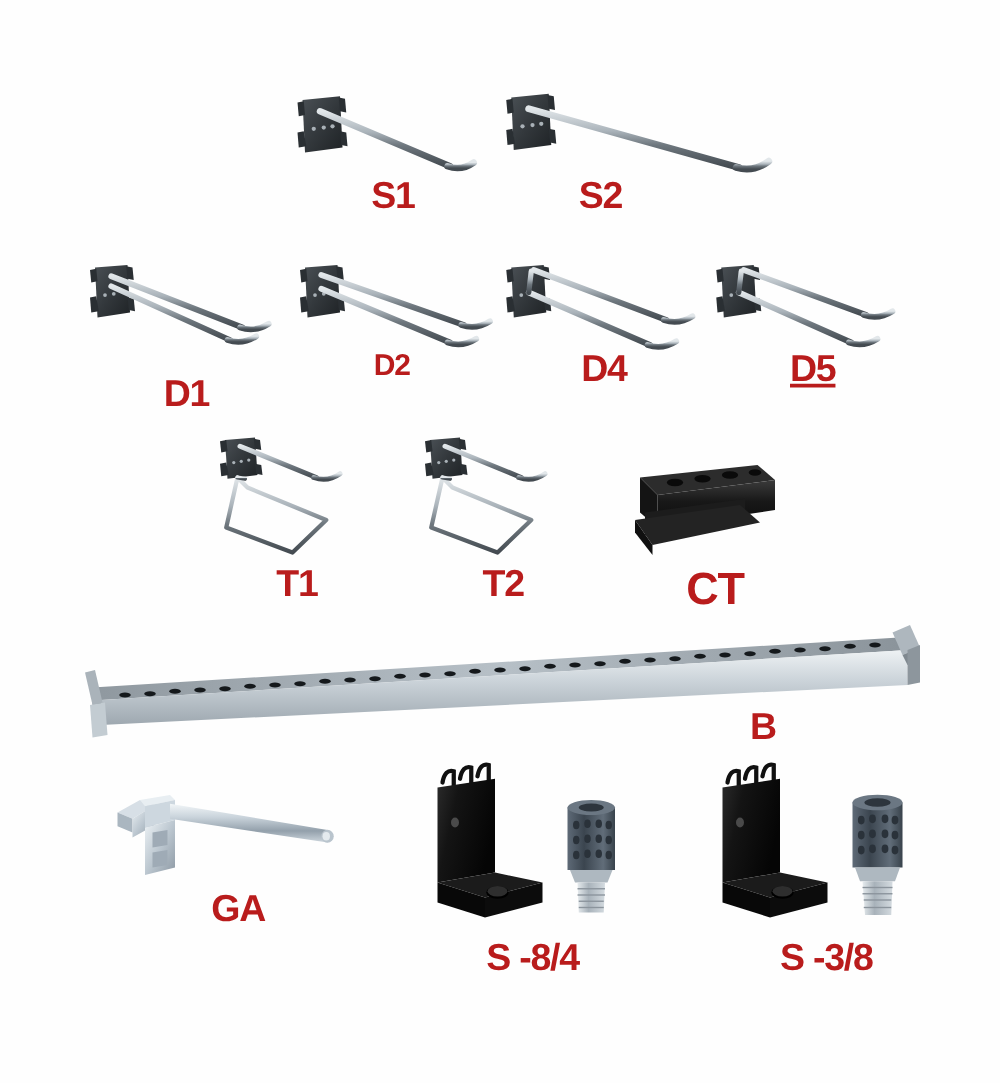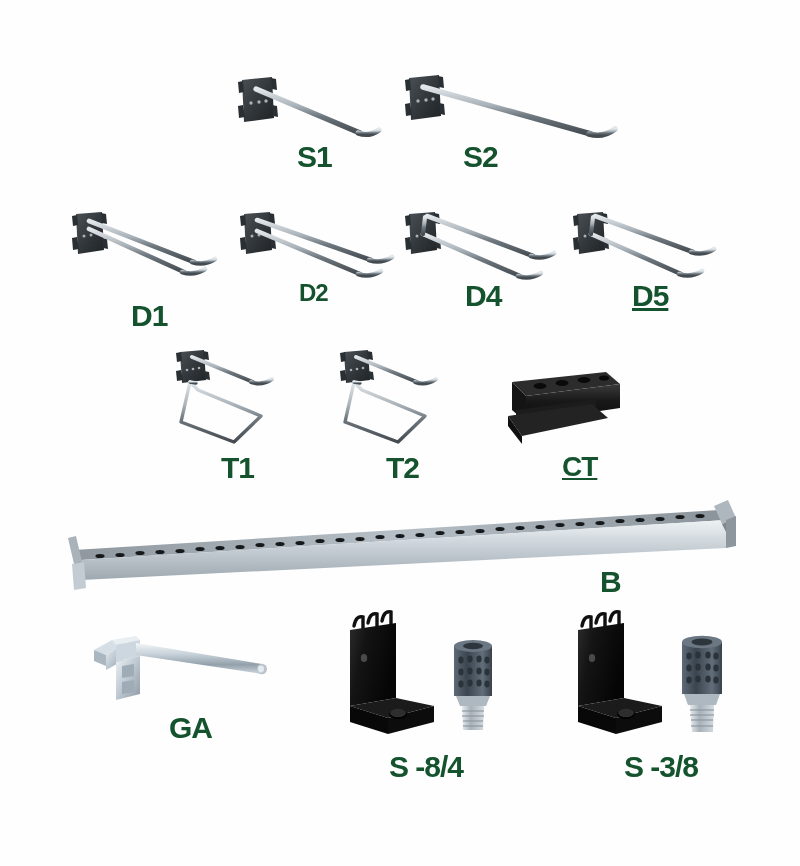--- a/index.html
+++ b/index.html
@@ -1,20 +1,20 @@
 <!DOCTYPE html>
 <html><head>
 <meta charset="utf-8">
 <style>
   html,body{margin:0;padding:0;background:#ffffff;}
   body{width:800px;height:866px;position:relative;overflow:hidden;
        font-family:"Liberation Sans",sans-serif;}
   .canvas{position:absolute;inset:0;background:#fefefe;}
   .item{position:absolute;}
-  .label{position:absolute;font-weight:bold;color:#14532d;
+  .label{position:absolute;font-weight:bold;color:#b91c1c;
          font-family:"Liberation Sans",sans-serif;letter-spacing:-1px;
          white-space:nowrap;line-height:1;}
   svg{display:block;overflow:visible;}
 </style>
 </head>
 <body>
 
 <div class="canvas">
 
   <div class="item" style="left:238px;top:76px;">
@@ -198,21 +198,21 @@
       <ellipse cx="66" cy="17" rx="6.5" ry="3" fill="#0a0a0a"></ellipse>
       <ellipse cx="88" cy="14" rx="6.5" ry="3" fill="#0a0a0a"></ellipse>
       <ellipse cx="108" cy="12" rx="5" ry="2.6" fill="#0a0a0a"></ellipse>
       <path d="M30 30 L124 18 L124 42 L30 56 Z" fill="url(#blk)"></path>
       <path d="M16 16 L30 30 L30 56 L16 44 Z" fill="#141414"></path>
       <path d="M20 44 L100 33 L100 50 L20 62 Z" fill="#1c1c1c"></path>
       <path d="M12 50 L96 38 L112 52 L26 70 Z" fill="#232323"></path>
       <path d="M12 50 L26 70 L26 78 L12 60 Z" fill="#101010"></path>
     </svg>
   </div>
-  <div class="label" style="left:562px;top:453px;font-size:28px;text-decoration:underline;">CT</div>
+  <div class="label" style="left:549px;top:453px;font-size:36px;">CT</div>
 
   <div class="item" style="left:64px;top:498px;">
     <svg width="680" height="96" viewBox="0 0 680 96">
       <defs>
         <linearGradient id="galvFace" x1="0" y1="0" x2="0" y2="1">
           <stop offset="0" stop-color="#eef2f4"></stop>
             <stop offset="0.4" stop-color="#ccd4da"></stop>
           <stop offset="1" stop-color="#9ea8b0"></stop>
         </linearGradient>
         <linearGradient id="galvTop" x1="0" y1="0" x2="1" y2="0">

